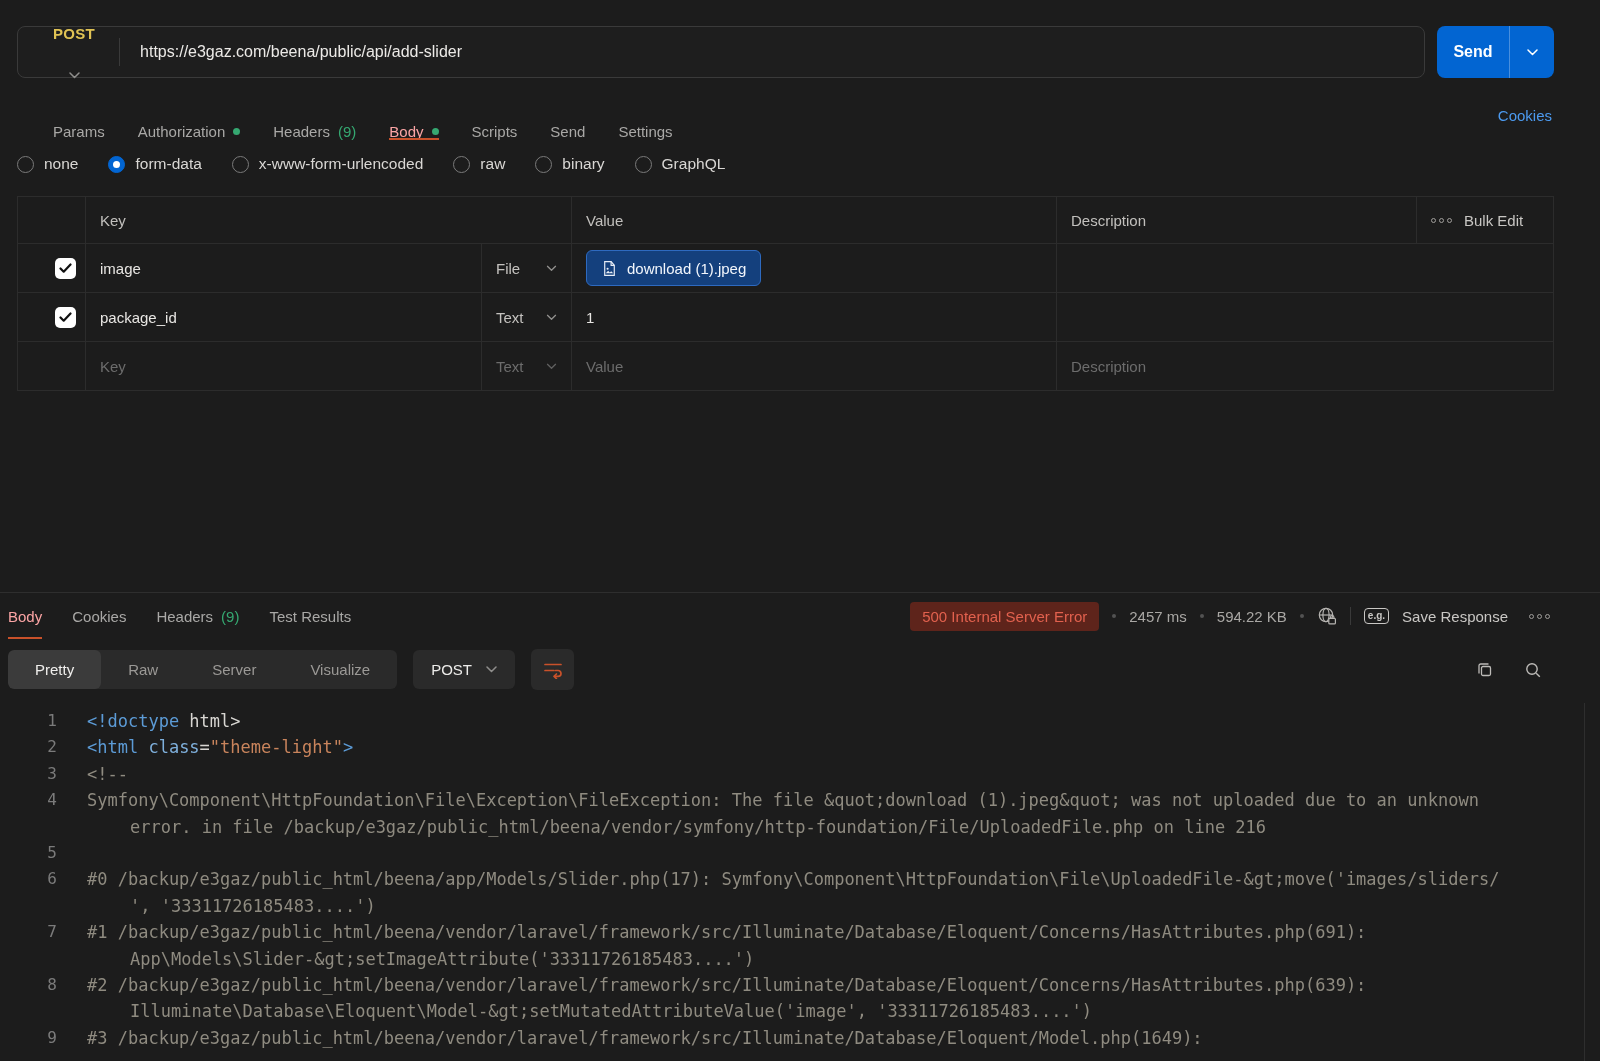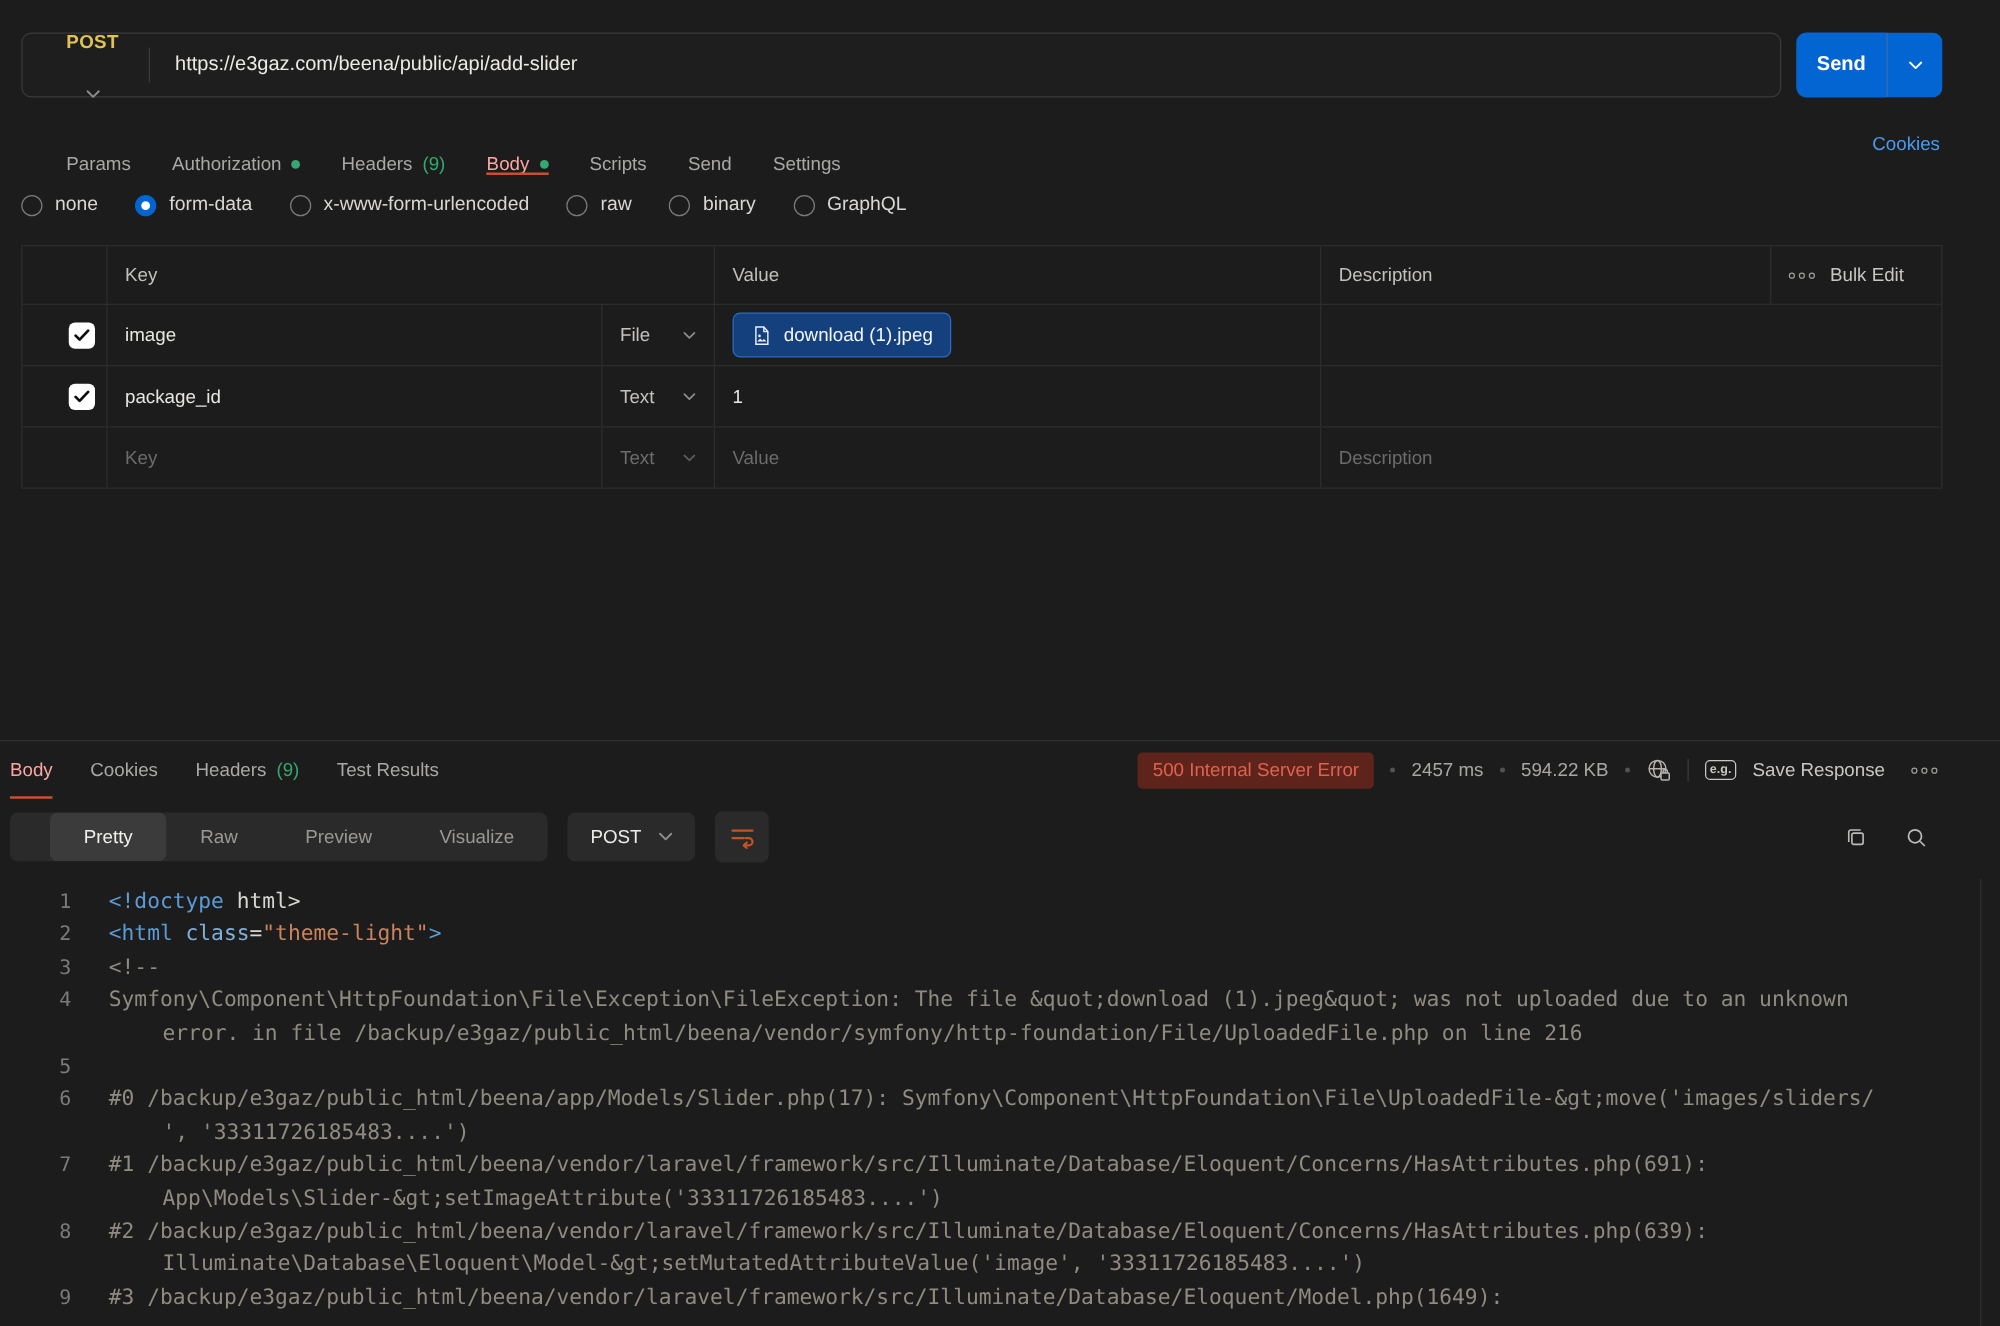--- a/index.html
+++ b/index.html
@@ -58,21 +58,21 @@
   .resp-meta{margin-left:auto;display:flex;align-items:center;gap:13px;}
   .status-badge{background:var(--error-badge-bg);color:var(--error-red);font-size:15px;padding:6px 12px;border-radius:4px;white-space:nowrap;}
   .sep-dot{width:4px;height:4px;border-radius:50%;background:#525252;display:inline-block;}
   .meta-text{font-size:15px;color:#A9A7A4;white-space:nowrap;}
   .meta-text.light{color:#C9C7C4;cursor:pointer;}
   .vbar{width:1px;height:18px;background:#3A3A3A;}
   .eg-box{border:1.4px solid #C9C7C4;border-radius:4px;font-size:10px;font-weight:700;color:#C9C7C4;padding:1px 3px;line-height:12px;}
   .icon-btn{display:inline-flex;align-items:center;cursor:pointer;}
   
   .resp-toolbar{display:flex;align-items:center;gap:16px;padding:10px 52px 10px 8px;}
-  .seg{display:flex;background:#2A2A2A;border-radius:6px;overflow:hidden;padding-left:32px;}
+  .seg{display:flex;background:#2A2A2A;border-radius:6px;overflow:hidden;}
   .seg-item{padding:11px 27px;font-size:15px;color:#9B9996;cursor:pointer;border-radius:6px;}
   .seg-item.active{background:#3B3B3B;color:#F0EFED;}
   .fmt-select{display:flex;align-items:center;gap:14px;background:#2A2A2A;border-radius:6px;padding:11px 18px;font-size:15px;color:#EDECEA;cursor:pointer;}
   .wrap-btn{background:#2A2A2A;border-radius:6px;width:43px;height:41px;display:flex;align-items:center;justify-content:center;cursor:pointer;}
   .toolbar-right{margin-left:auto;display:flex;align-items:center;gap:30px;padding-right:6px;}
   
   .code{padding-top:8px;font-family:"DejaVu Sans Mono",monospace;font-size:17px;line-height:26.4px;}
   .code-row{display:flex;}
   .gutter{width:57px;flex:none;text-align:right;color:#7B7B7B;font-size:16px;}
   .code-content{margin-left:30px;white-space:pre;min-height:26.4px;}
@@ -298,21 +298,21 @@
             <i></i>
             <i></i>
           </span>
       </div>
     </div>
 
     <div class="resp-toolbar">
       <div class="seg">
           <div class="seg-item active">Pretty</div>
           <div class="seg-item">Raw</div>
-          <div class="seg-item">Preview</div>
+          <div class="seg-item">Server</div>
           <div class="seg-item">Visualize</div>
         </div>
       <div class="fmt-select">
         <span>POST</span>
         <span class="chev">
             <svg width="11" height="7" viewBox="0 0 11 7" fill="none" stroke="currentColor" stroke-width="1.5" stroke-linecap="round" stroke-linejoin="round">
               <path d="M1 1l4.5 4.5L10 1"></path>
             </svg>
           </span>
       </div>

